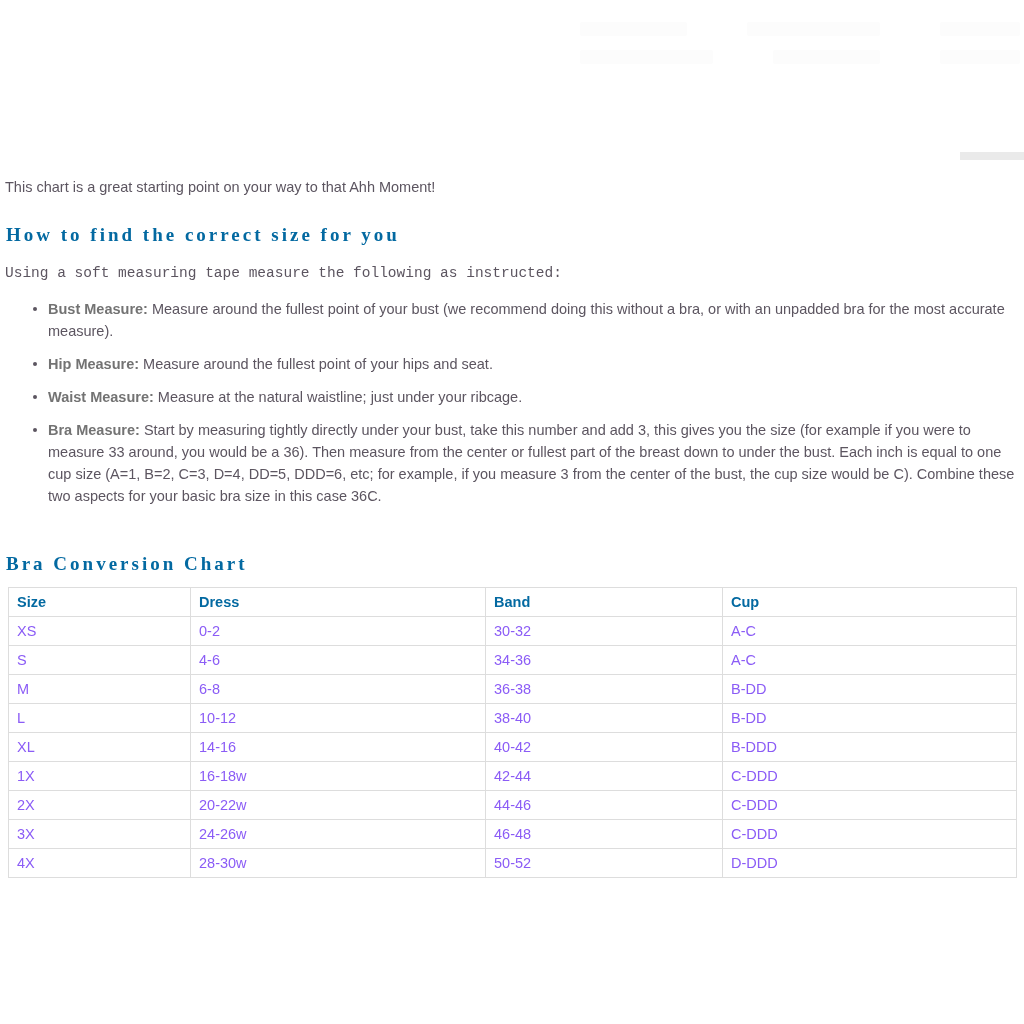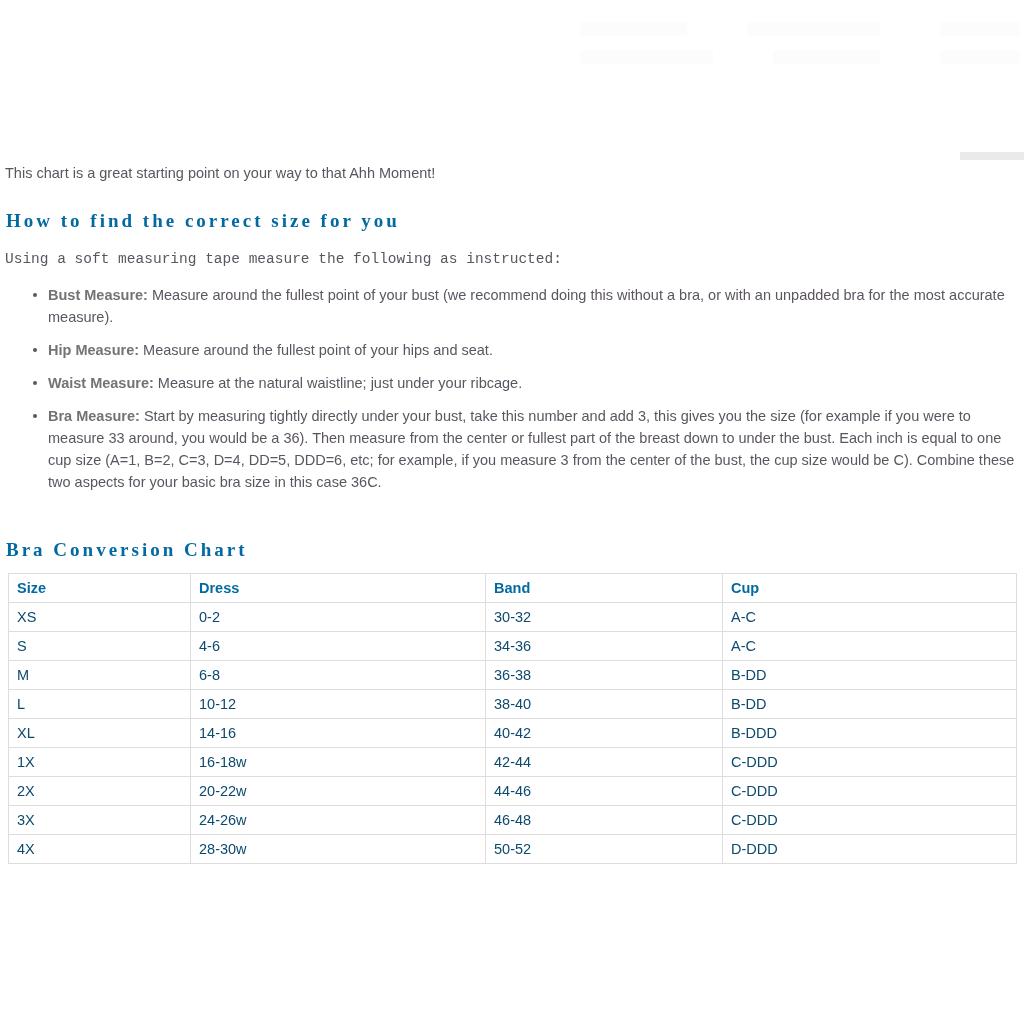--- a/index.html
+++ b/index.html
@@ -16,21 +16,21 @@
   .ghost-block { height: 14px; background: #fcfcfc; border-radius: 2px; }
   .gb1 { width: 120px; } .gb2 { width: 150px; } .gb3 { width: 90px; }
 
   
   .scroll-fragment {
     position: absolute; left: 960px; top: 152px; width: 64px; height: 8px;
     background: #eaeaea;
   }
 
   .content {
-    position: absolute; left: 0; top: 0; width: 1024px;
+    position: absolute; left: 0; top: 14px; width: 1024px;
     padding: 162px 8px 0 5px;
   }
 
   .intro {
     font-size: 14.5px; line-height: 22px; color: #5c5560;
     margin-bottom: 24px;
   }
 
   h2 {
     font-family: "Liberation Serif", serif;
@@ -77,21 +77,21 @@
   table.size-chart col.c2 { width: 295px; }
   table.size-chart col.c3 { width: 237px; }
   table.size-chart col.c4 { width: 294px; }
   table.size-chart th, table.size-chart td {
     border: 1px solid #dddddd;
     height: 29px;
     padding: 0 0 0 8px;
     text-align: left;
     vertical-align: middle;
     font-weight: normal;
-    color: #0c4a6e;
+    color: #8b5cf6;
   }
   table.size-chart th {
     font-weight: bold;
     color: #0369a1;
   }
 </style>
 </head>
 <body>
 
 <div class="ghost-banner">

